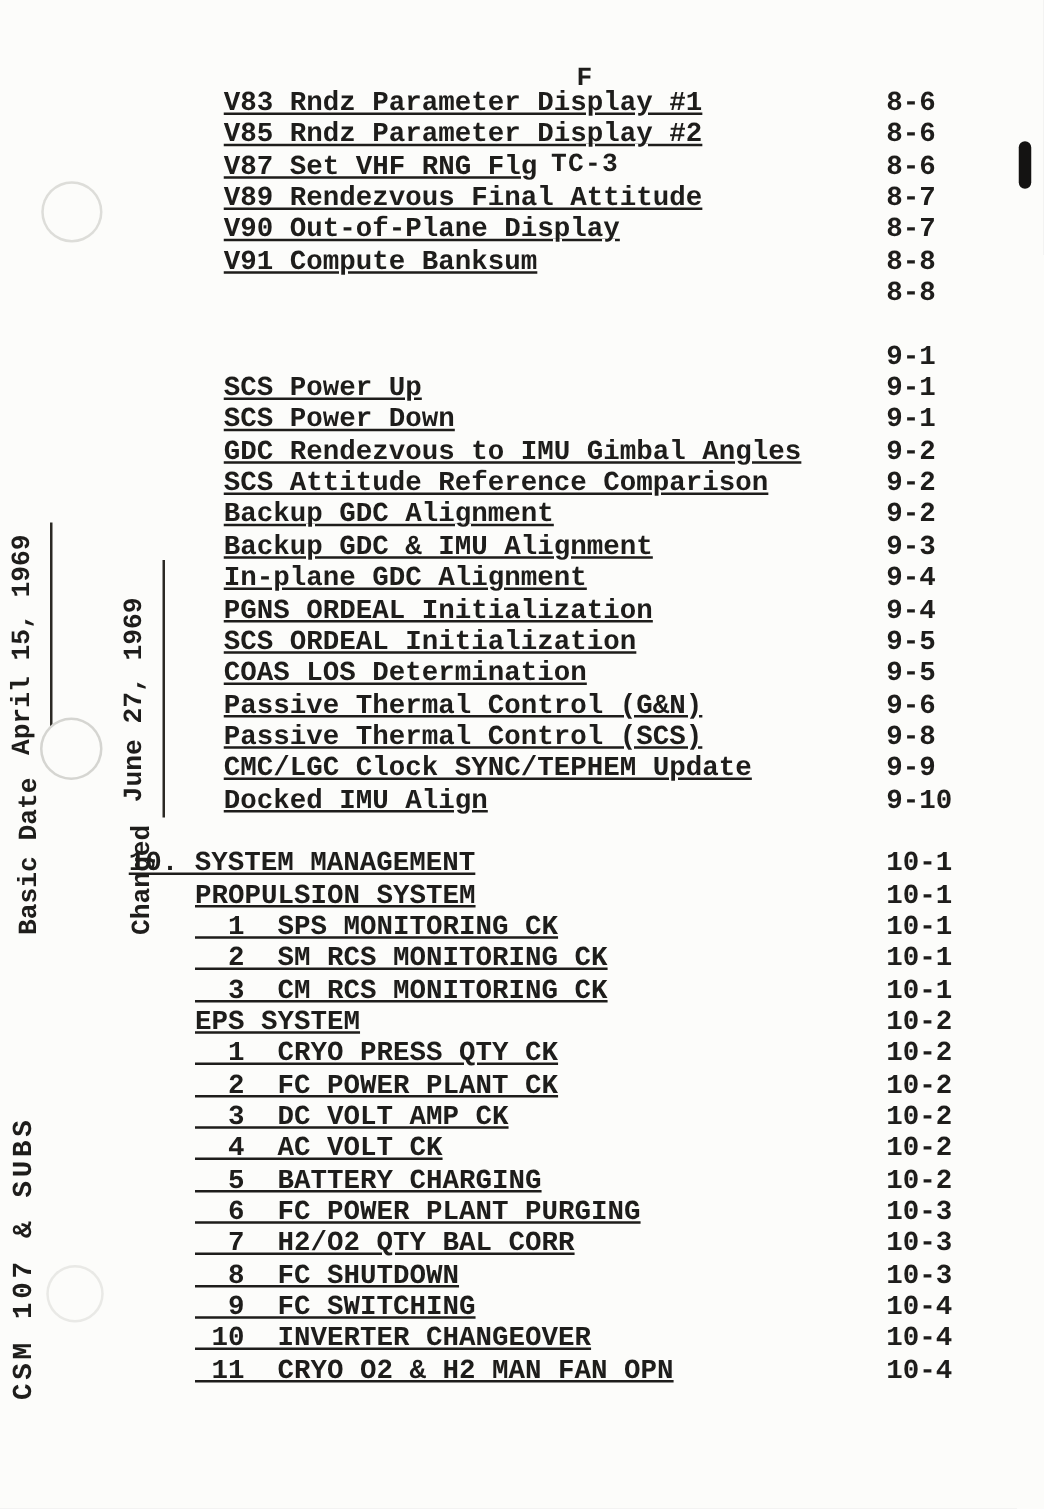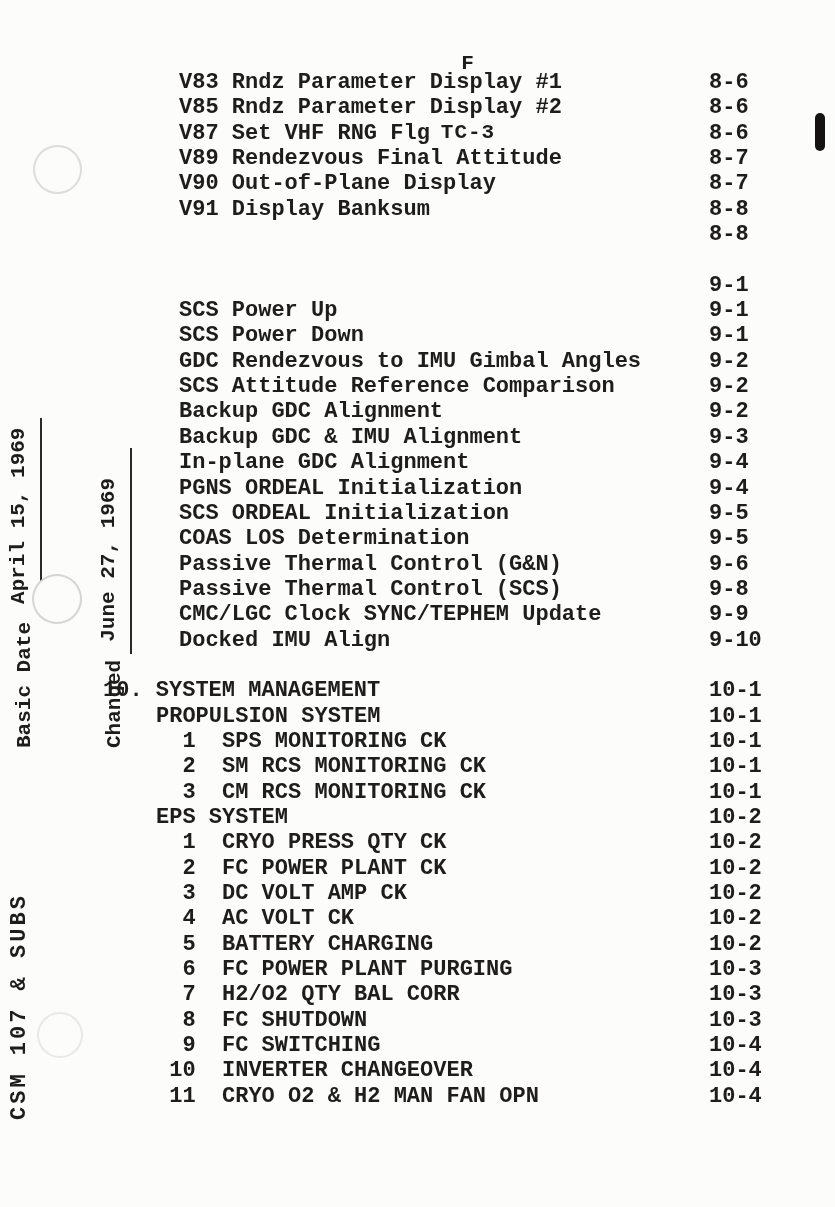--- a/index.html
+++ b/index.html
@@ -21,21 +21,21 @@
   .doc-header{
     position:absolute;left:430px;top:6px;width:76px;
     text-align:center;
     font-size:21px;font-weight:700;line-height:23px;
     letter-spacing:1px;
     white-space:pre;
   }
   
   .toc{
     position:absolute;left:103px;top:70px;width:714px;
-    font-size:22px;font-weight:700;
+    font-size:22px;font-weight:700;text-decoration:underline;
   }
   .toc-row{
     position:relative;
     height:25.35px;line-height:25.35px;
     white-space:pre;
   }
   .toc-spacer{height:25.35px;}
   .lvl-root{padding-left:0;}
   .lvl-sub{padding-left:76px;}
   .lvl-group{padding-left:53px;}
@@ -93,21 +93,21 @@
   </div>
 
   <div class="revision-bar"></div>
 
   <div class="toc">
       <div class="toc-row lvl-sub"><span>V83 Rndz Parameter Display #1</span><span class="toc-page">8-6</span></div>
       <div class="toc-row lvl-sub"><span>V85 Rndz Parameter Display #2</span><span class="toc-page">8-6</span></div>
       <div class="toc-row lvl-sub"><span>V87 Set VHF RNG Flg</span><span class="toc-page">8-6</span></div>
       <div class="toc-row lvl-sub"><span>V89 Rendezvous Final Attitude</span><span class="toc-page">8-7</span></div>
       <div class="toc-row lvl-sub"><span>V90 Out-of-Plane Display</span><span class="toc-page">8-7</span></div>
-      <div class="toc-row lvl-sub"><span>V91 Display Banksum</span><span class="toc-page">8-8</span></div>
+      <div class="toc-row lvl-sub"><span>V91 Compute Banksum</span><span class="toc-page">8-8</span></div>
       <div class="toc-row lvl-sub"><span class="toc-page">8-8</span></div>
       <div class="toc-spacer"></div>
       <div class="toc-row lvl-root"><span class="toc-page">9-1</span></div>
       <div class="toc-row lvl-sub"><span>SCS Power Up</span><span class="toc-page">9-1</span></div>
       <div class="toc-row lvl-sub"><span>SCS Power Down</span><span class="toc-page">9-1</span></div>
       <div class="toc-row lvl-sub"><span>GDC Rendezvous to IMU Gimbal Angles</span><span class="toc-page">9-2</span></div>
       <div class="toc-row lvl-sub"><span>SCS Attitude Reference Comparison</span><span class="toc-page">9-2</span></div>
       <div class="toc-row lvl-sub"><span>Backup GDC Alignment</span><span class="toc-page">9-2</span></div>
       <div class="toc-row lvl-sub"><span>Backup GDC &amp; IMU Alignment</span><span class="toc-page">9-3</span></div>
       <div class="toc-row lvl-sub"><span>In-plane GDC Alignment</span><span class="toc-page">9-4</span></div>

